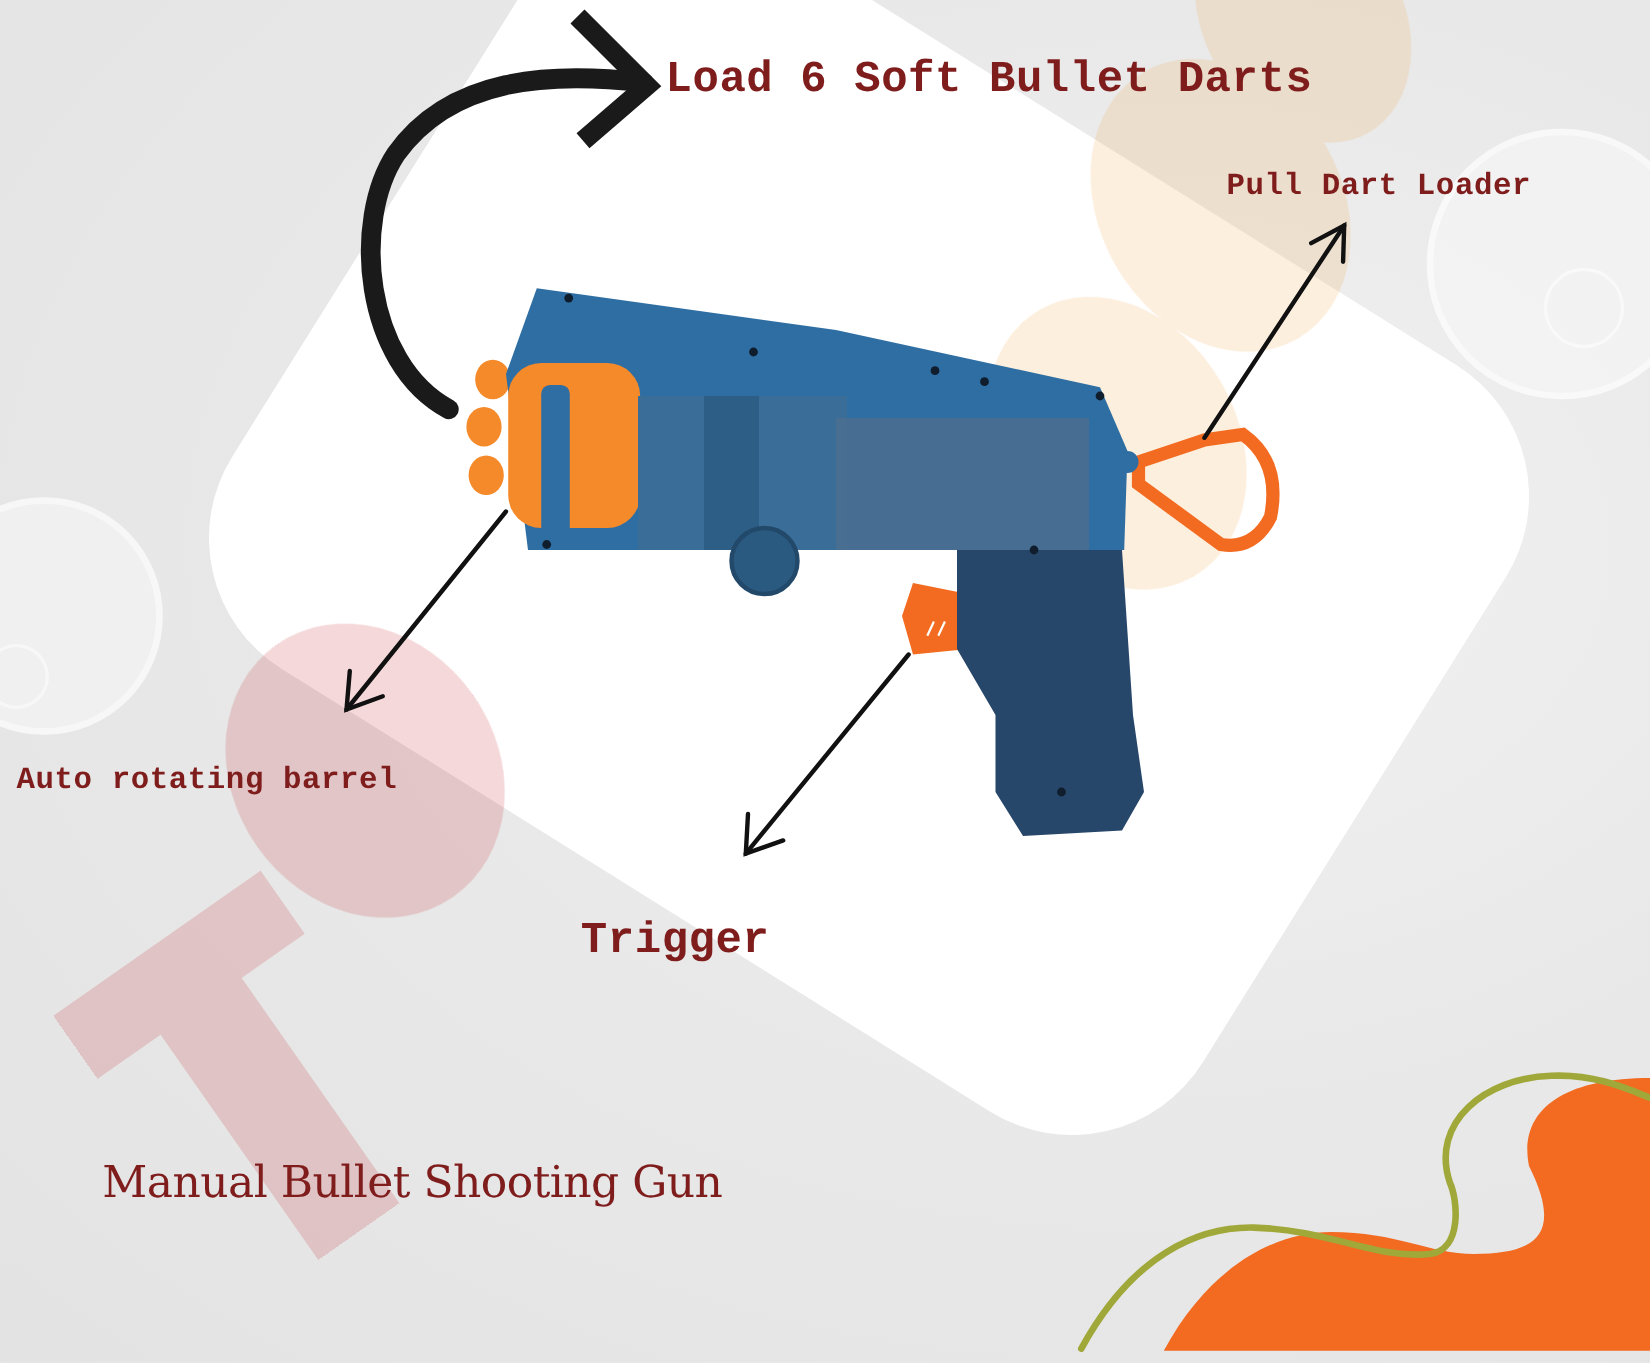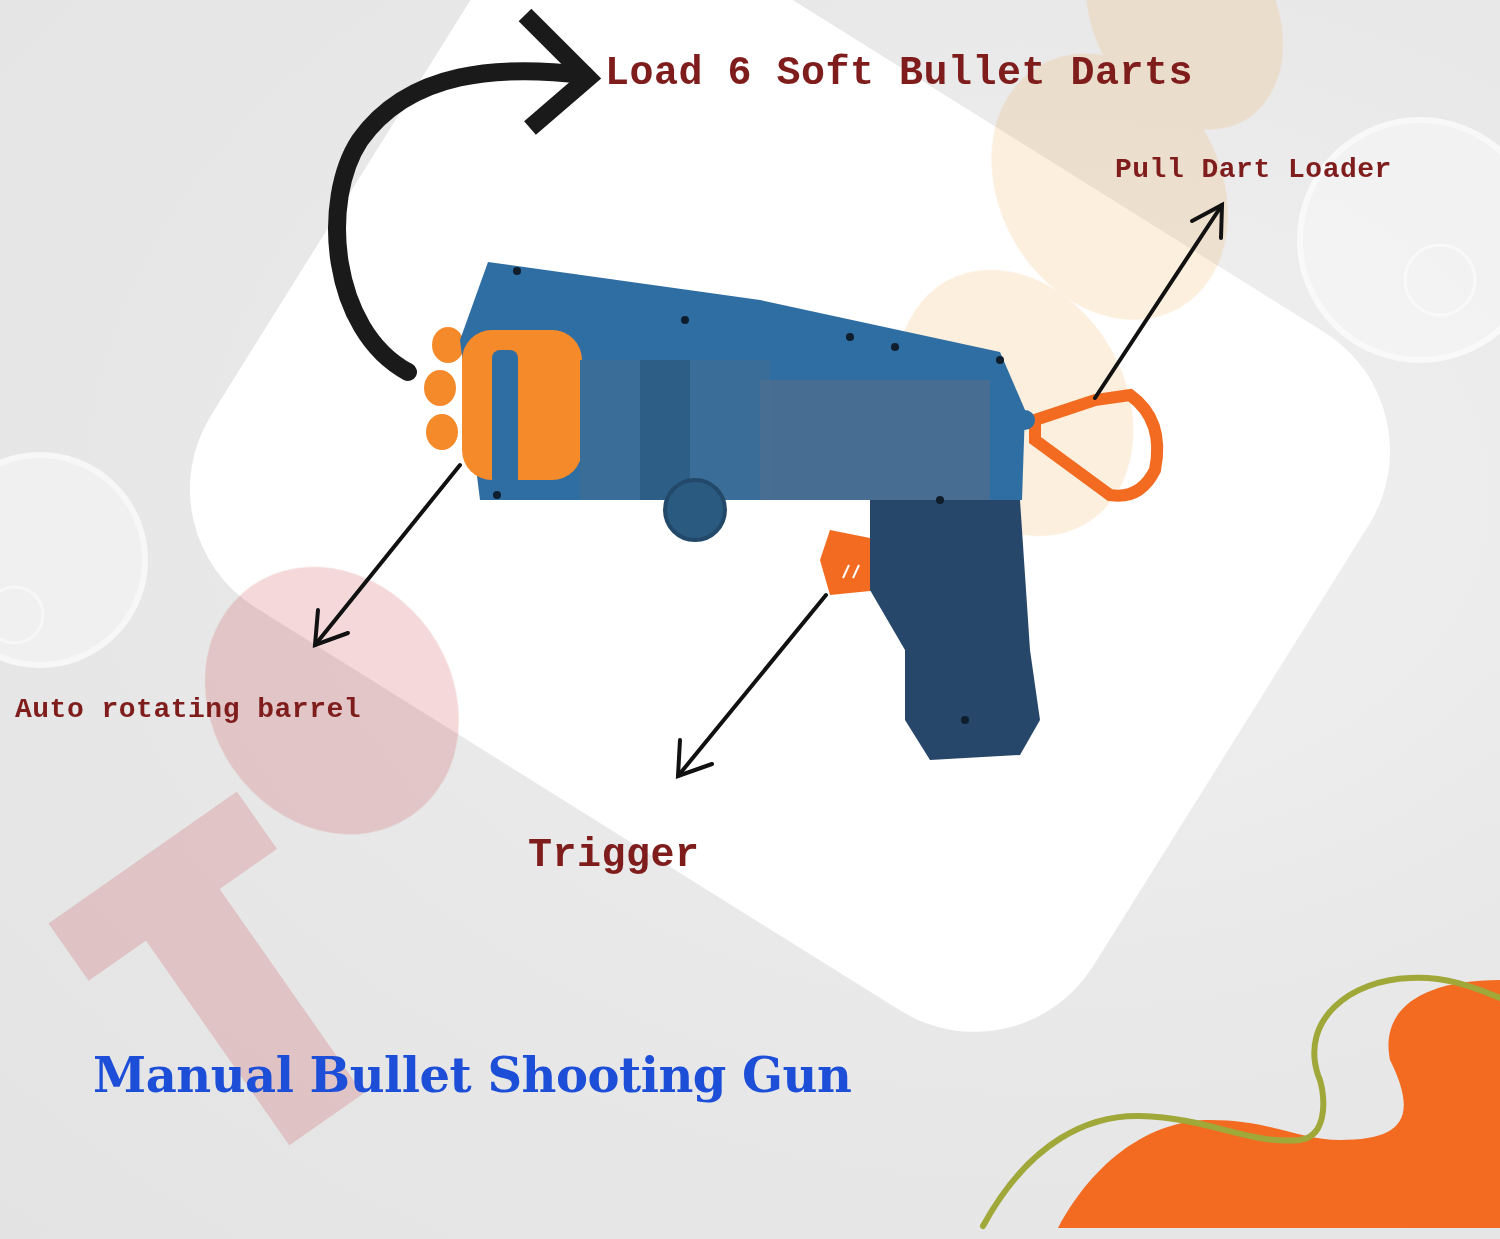--- a/index.html
+++ b/index.html
@@ -12,22 +12,22 @@
     .callout {
       position: absolute; color: #7f1d1d; font-weight: bold;
       font-family: Liberation Mono, monospace; letter-spacing: 0.5px;
       white-space: nowrap; line-height: 1;
     }
     #lbl-load   { left: 605px; top: 54px;  font-size: 40px; }
     #lbl-pull   { left: 1115px; top: 156px; font-size: 28px; }
     #lbl-auto   { left: 15px;  top: 696px; font-size: 28px; }
     #lbl-trig   { left: 528px; top: 789px; font-size: 40px; margin-top: 47px; }
     .headline {
-      position: absolute; left: 93px; top: 1040px; color: #1d4ed8;
-      font-family: "DejaVu Serif", serif; font-weight: bold; font-size: 48px;
+      position: absolute; left: 93px; top: 1040px; color: #7f1d1d;
+      font-family: "DejaVu Serif", serif; font-weight: normal; font-size: 40px;
       line-height: 70px; letter-spacing: -0.5px;
     }
     .headline span { display: block; white-space: nowrap; }
   </style>
 </head>
 <body>
 
 <svg class="layer" viewBox="0 0 1500 1239" xmlns="http://www.w3.org/2000/svg">
 
   <g opacity="0.7">

